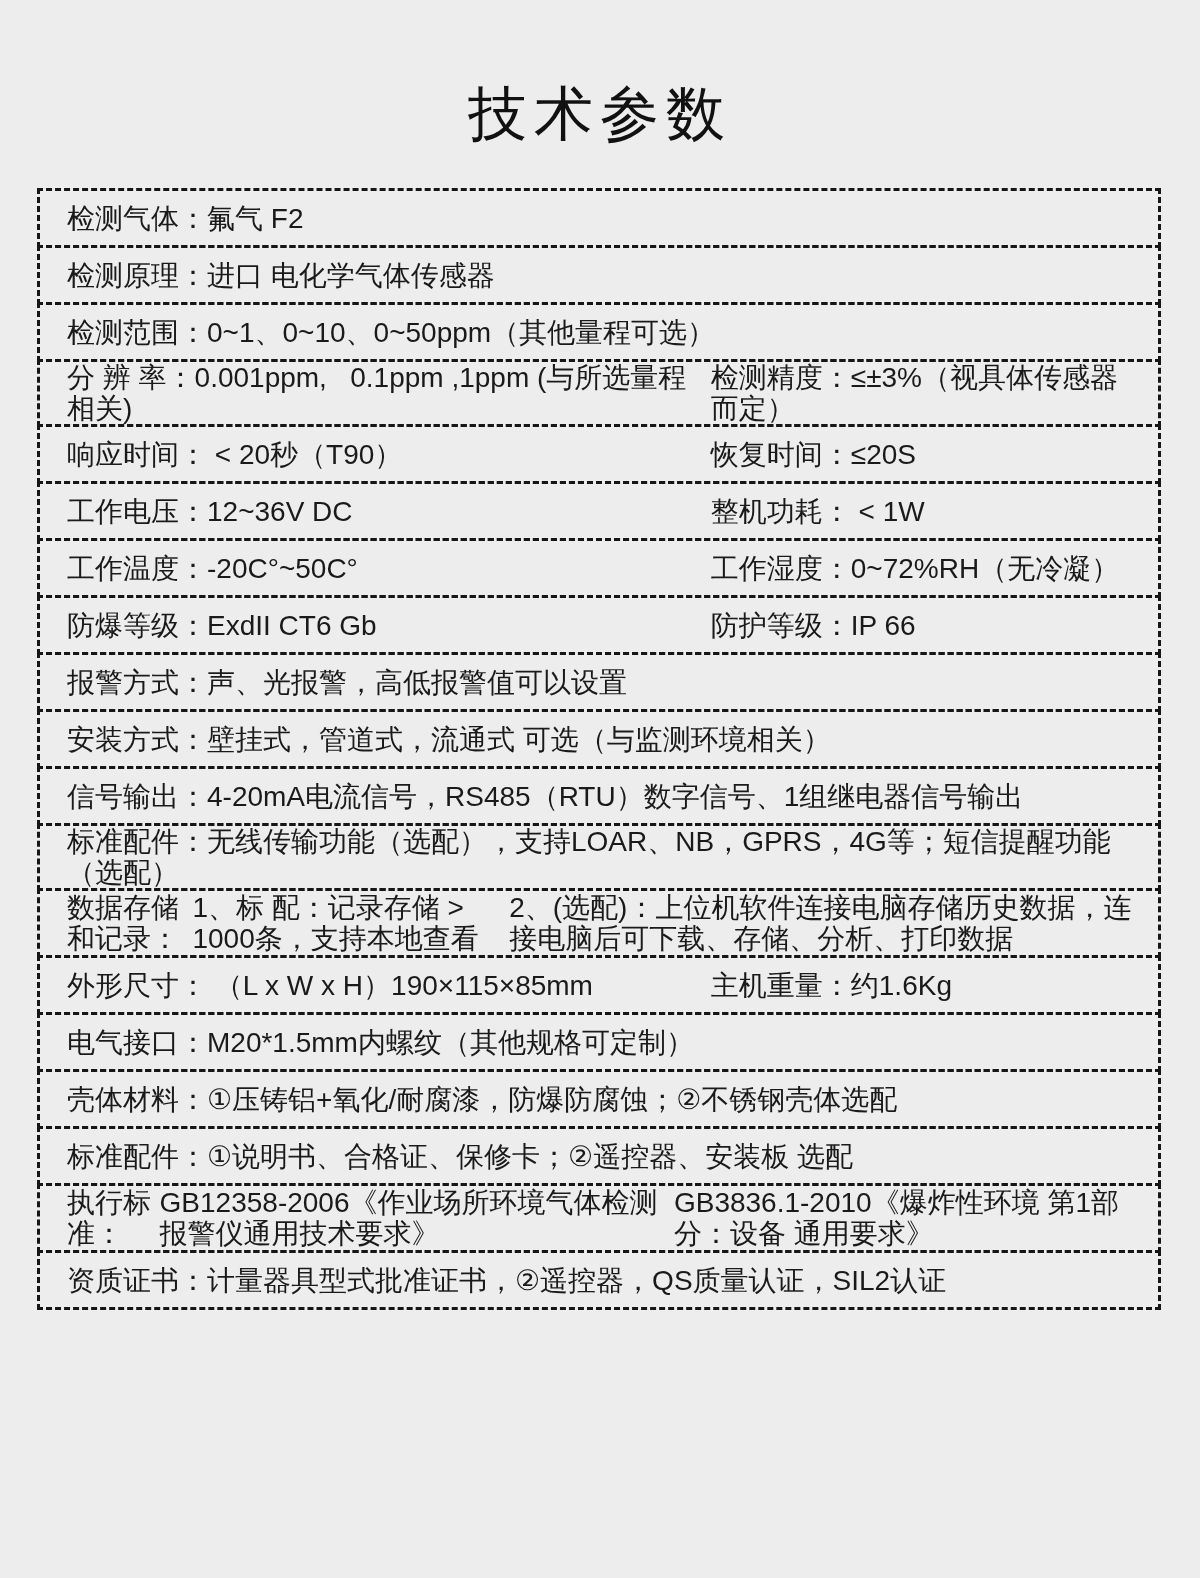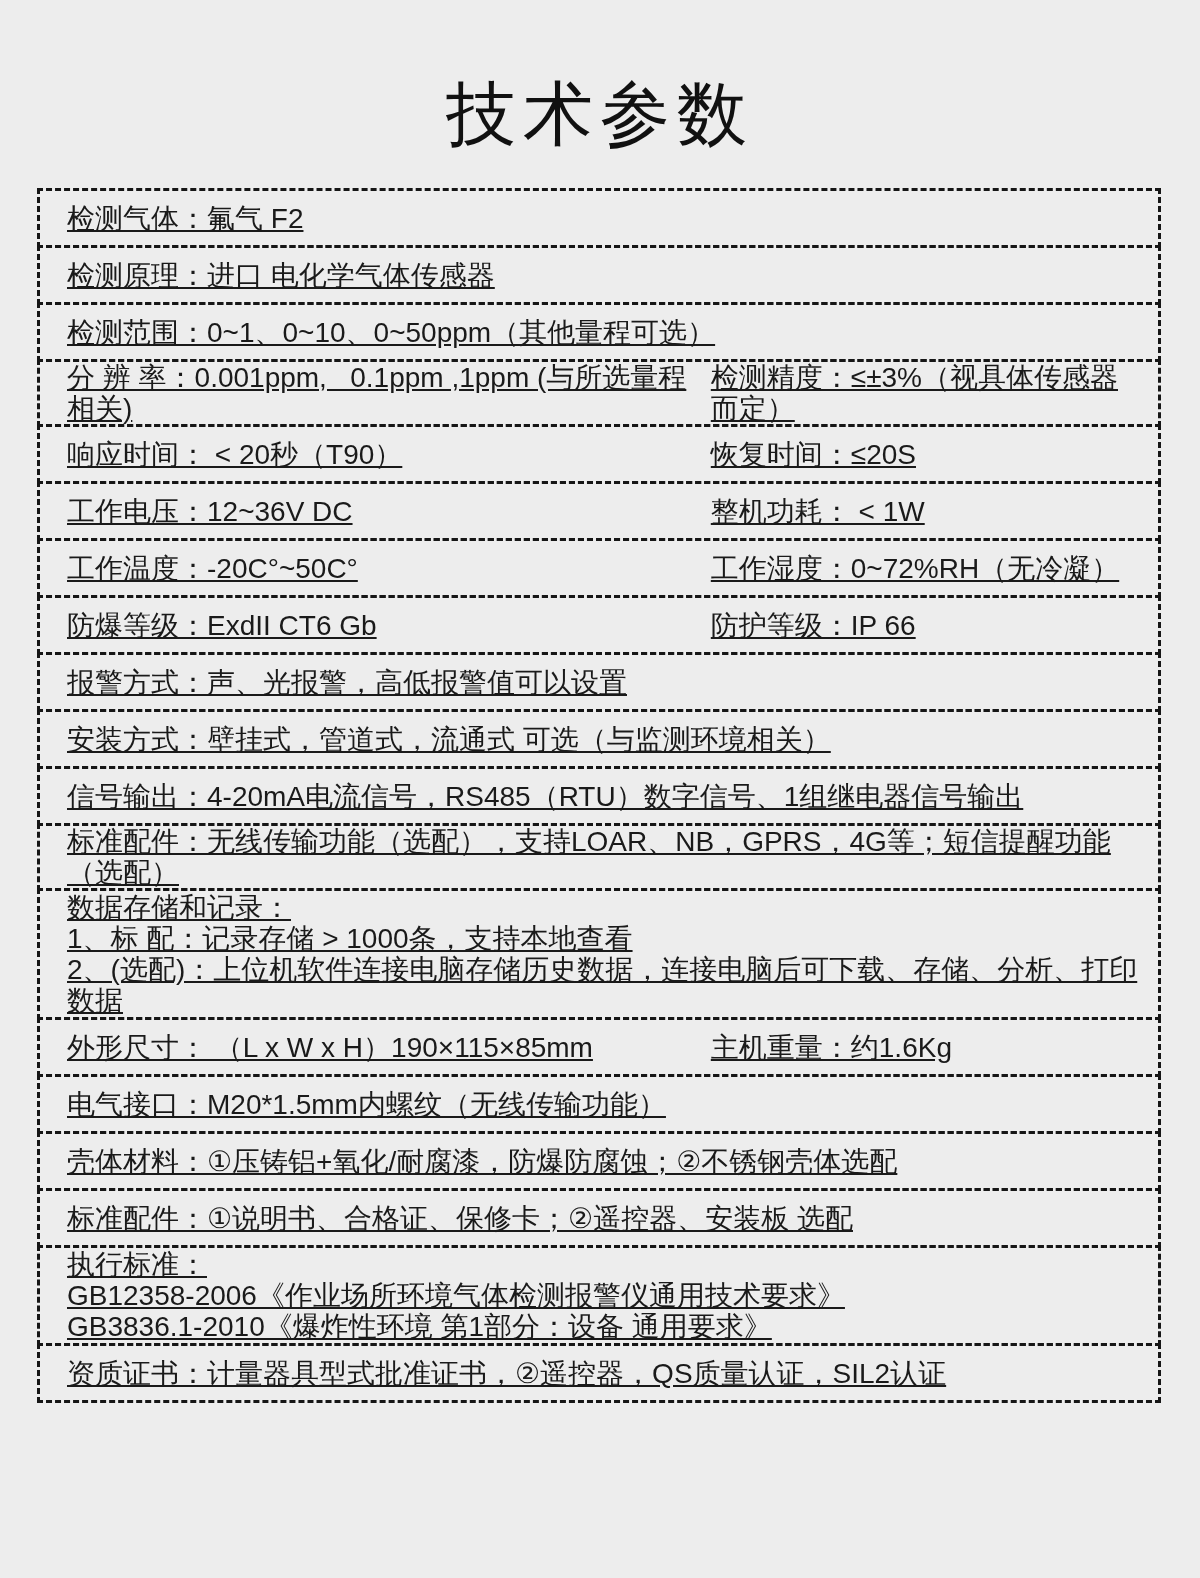--- a/index.html
+++ b/index.html
@@ -12,21 +12,21 @@
     position:relative;
   }
   .header{
     height:188px;
     box-sizing:border-box;
     padding-top:40px;
     display:flex;align-items:center;justify-content:center;
   }
   .page-title{
     margin:1px;
-    font-size:70px;
+    font-size:59px;
     font-weight:500;
     letter-spacing:7px;
     line-height:1;
     color:#111;
   }
   .spec-table{
     margin:0 37px;
     width:1124px;
     box-sizing:border-box;
   }
@@ -35,28 +35,26 @@
     border:3px dashed #161616;
     margin-top:-3px;
     min-height:60px;
     display:flex;
     align-items:center;
     padding:0 18px 0 27px;
     font-size:28px;
     line-height:31px;
     white-space:pre-wrap;
     background:transparent;
-    text-decoration:underline;
   }
   .row:first-child{margin-top:0;}
   .row .cell{flex:1 1 auto;}
   .row .c1{flex:0 0 60%;}
   .row .c2{flex:1 1 auto;}
   .row.multi{
-    flex-direction:column;
     align-items:stretch;
     justify-content:center;
     padding-top:1px;
     padding-bottom:1px;
   }
   .row.multi .line{display:block;}
 </style>
 </head>
 <body>
 
@@ -72,18 +70,18 @@
     <div class="row double"><span class="c1">响应时间： &lt; 20秒（T90）</span><span class="c2">恢复时间：≤20S</span></div>
     <div class="row double"><span class="c1">工作电压：12~36V DC</span><span class="c2">整机功耗： &lt; 1W</span></div>
     <div class="row double"><span class="c1">工作温度：-20C°~50C°</span><span class="c2">工作湿度：0~72%RH（无冷凝）</span></div>
     <div class="row double"><span class="c1">防爆等级：ExdII CT6 Gb</span><span class="c2">防护等级：IP 66</span></div>
     <div class="row single"><span class="cell">报警方式：声、光报警，高低报警值可以设置</span></div>
     <div class="row single"><span class="cell">安装方式：壁挂式，管道式，流通式 可选（与监测环境相关）</span></div>
     <div class="row single"><span class="cell">信号输出：4-20mA电流信号，RS485（RTU）数字信号、1组继电器信号输出</span></div>
     <div class="row single"><span class="cell">标准配件：无线传输功能（选配），支持LOAR、NB，GPRS，4G等；短信提醒功能（选配）</span></div>
     <div class="row multi"><span class="line">数据存储和记录：</span><span class="line">1、标 配：记录存储 &gt; 1000条，支持本地查看</span><span class="line">2、(选配)：上位机软件连接电脑存储历史数据，连接电脑后可下载、存储、分析、打印数据</span></div>
     <div class="row double"><span class="c1">外形尺寸： （L x W x H）190×115×85mm</span><span class="c2">主机重量：约1.6Kg</span></div>
-    <div class="row single"><span class="cell">电气接口：M20*1.5mm内螺纹（无线传输功能）</span></div>
+    <div class="row single"><span class="cell">电气接口：M20*1.5mm内螺纹（其他规格可定制）</span></div>
     <div class="row single"><span class="cell">壳体材料：①压铸铝+氧化/耐腐漆，防爆防腐蚀；②不锈钢壳体选配</span></div>
     <div class="row single"><span class="cell">标准配件：①说明书、合格证、保修卡；②遥控器、安装板 选配</span></div>
     <div class="row multi"><span class="line">执行标准：</span><span class="line">GB12358-2006《作业场所环境气体检测报警仪通用技术要求》</span><span class="line">GB3836.1-2010《爆炸性环境 第1部分：设备 通用要求》</span></div>
     <div class="row single"><span class="cell">资质证书：计量器具型式批准证书，②遥控器，QS质量认证，SIL2认证</span></div>
   </div>
 
 </body></html>

